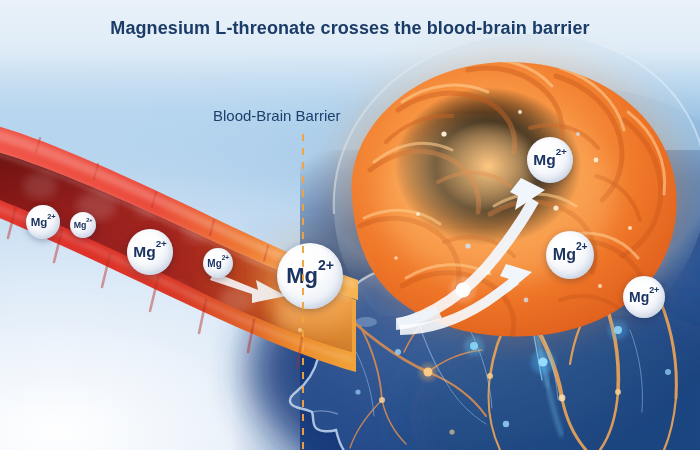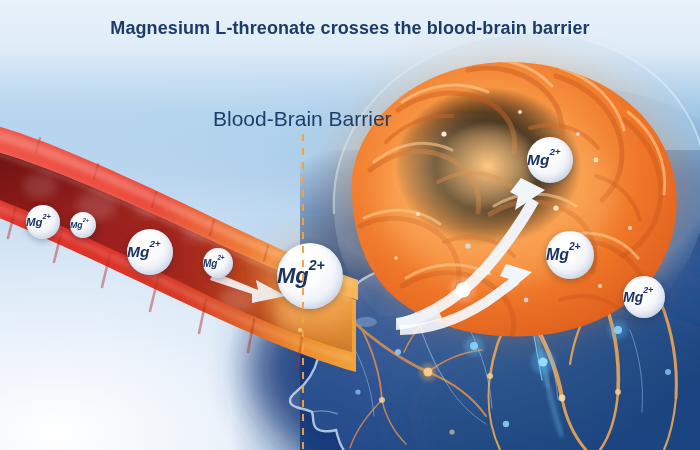--- a/index.html
+++ b/index.html
@@ -49,21 +49,21 @@
     font-weight: 600;
     letter-spacing: 0.1px;
     color: #1c3c68;
     white-space: nowrap;
   }
 
   
   .bbb-label {
     position: absolute;
     left: 213px; top: 107px;
-    font-size: 21px;
+    font-size: 15px;
     font-weight: 500;
     color: #1d3f6b;
     white-space: nowrap;
   }
   .bbb-line {
     position: absolute;
     left: 302px; top: 134px;
     width: 2px; height: 316px;
     background: repeating-linear-gradient(to bottom,
       #f2a33c 0px, #f2a33c 7px, rgba(242,163,60,0) 7px, rgba(242,163,60,0) 14px);
@@ -72,27 +72,26 @@
 
   
   svg.art { position: absolute; inset: 0; width: 700px; height: 450px; }
 
   
   .mg {
     position: absolute;
     border-radius: 50%;
     display: flex;
     align-items: center;
-    justify-content: flex-start;
+    justify-content: center;
     color: #1b3462;
     font-weight: 700;
     background:
       radial-gradient(circle at 33% 27%, #ffffff 0%, #fdfdfe 38%, #eef2f8 66%, #dbe3ee 86%, #ccd6e4 100%);
     box-shadow: 0 2px 7px rgba(12,30,60,0.30), inset -2px -3px 7px rgba(150,170,200,0.35);
-    font-style: italic;
   }
   .mg span.sup {
     font-size: 0.64em;
     vertical-align: super;
     line-height: 0;
     position: relative;
     top: -0.36em;
     letter-spacing: -0.2px;
   }
   .mg .lbl { white-space: nowrap; }

